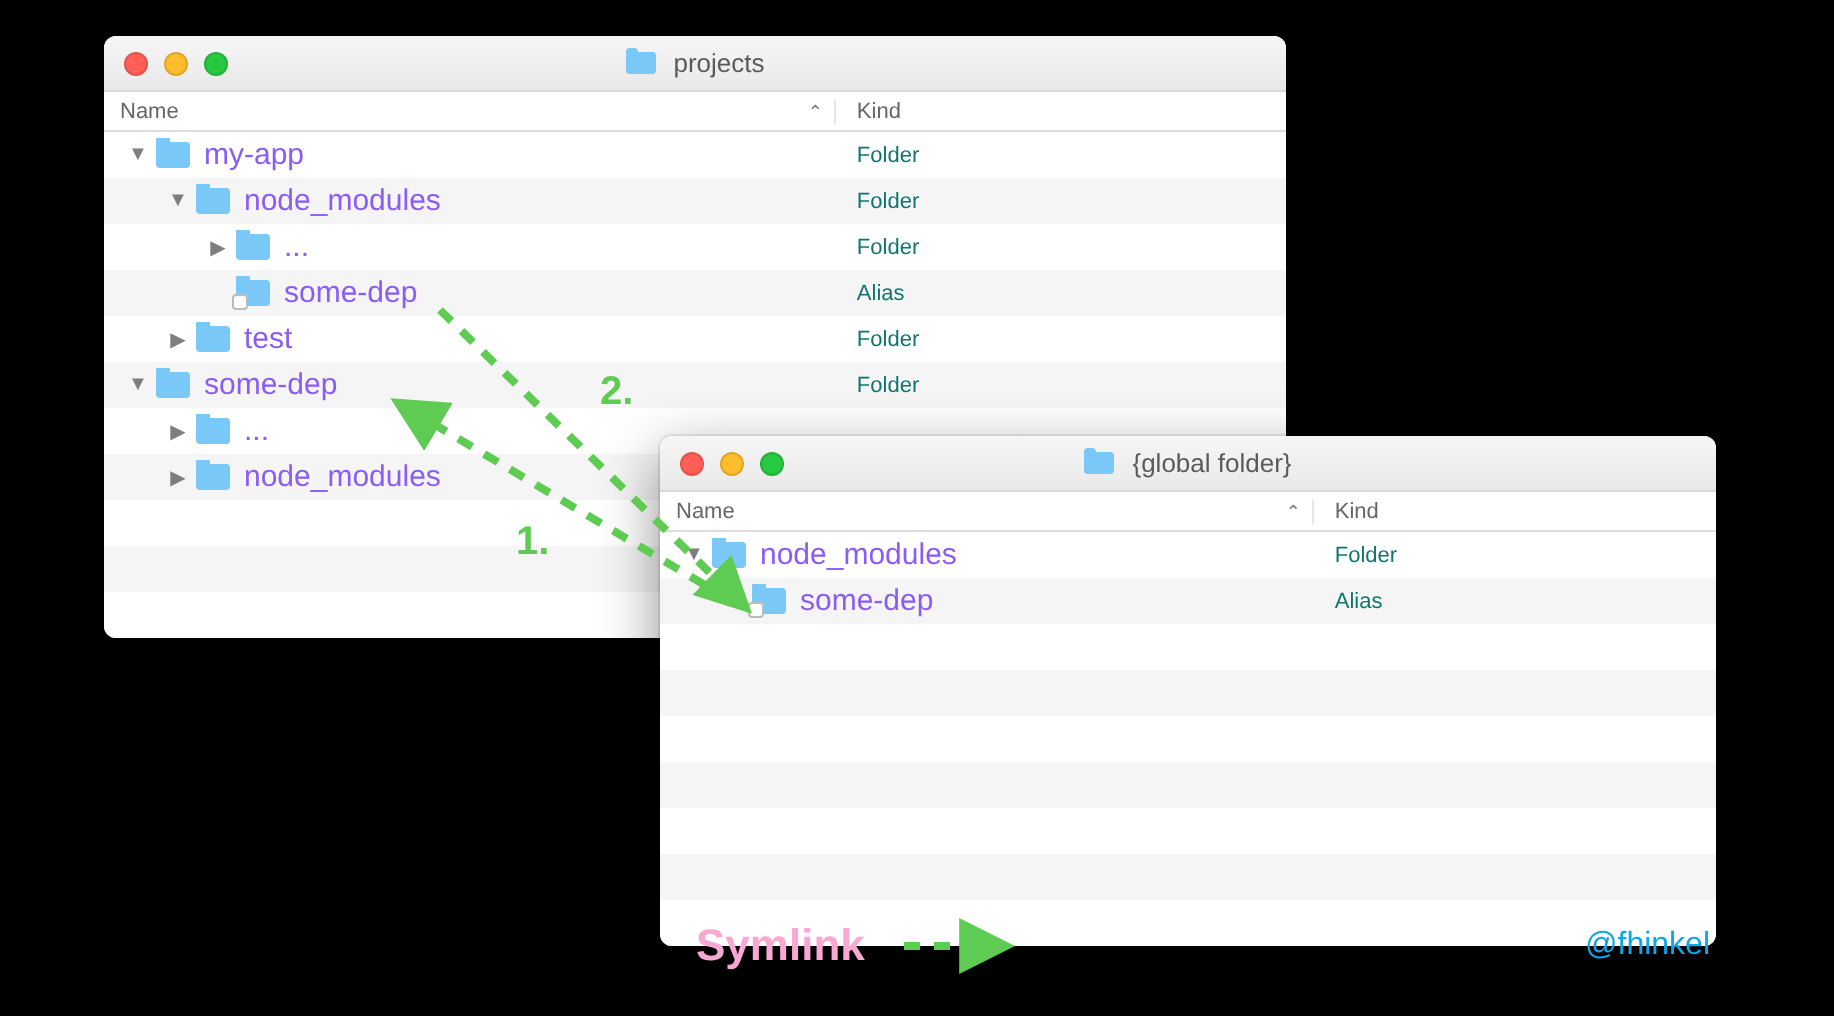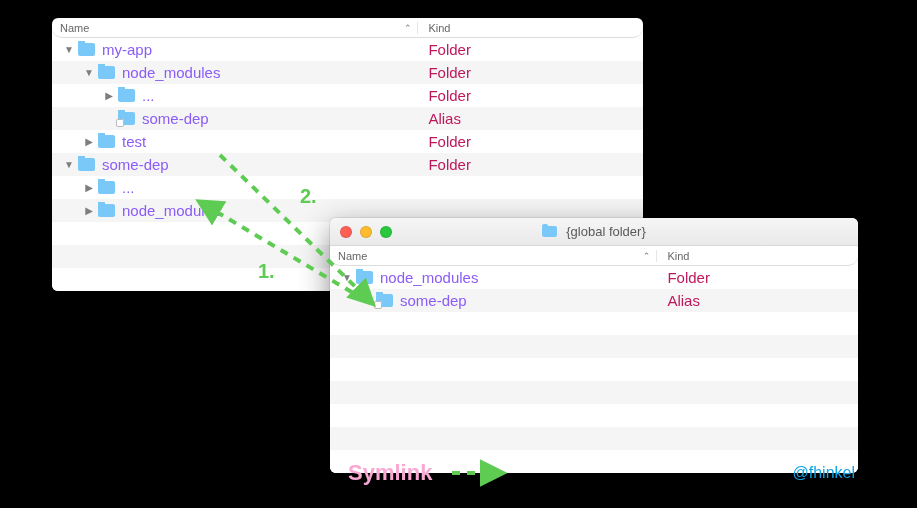--- a/index.html
+++ b/index.html
@@ -60,21 +60,20 @@
   }
 
   .headerrow {
     display: flex;
     height: 20px;
     background: #fff;
     border-bottom: 1px solid #dcdcdc;
     font-size: 11px;
     color: #666;
     align-items: center;
-    border-radius: 10px;
   }
   .col-name {
     flex: 1;
     padding-left: 8px;
     display: flex;
     align-items: center;
     justify-content: space-between;
     border-right: 1px solid #e6e6e6;
     padding-right: 6px;
   }
@@ -99,22 +98,22 @@
   .cell-name {
     flex: 1;
     display: flex;
     align-items: center;
     gap: 4px;
     overflow: hidden;
   }
   .cell-kind {
     width: 38%;
     padding-left: 10px;
-    font-size: 15px;
-    color: #be185d;
+    font-size: 11px;
+    color: #0f766e;
   }
   .indent { display:inline-block; }
 
   .disclosure {
     width: 10px;
     font-size: 10px;
     color: #7e7e7e;
     text-align: center;
     user-select: none;
   }
@@ -214,20 +213,31 @@
     position: absolute;
     left: 0; top: 0;
     width: 917px; height: 508px;
     pointer-events: none;
   }
 </style>
 </head>
 <body>
 
 <div class="window w1">
+  <div class="titlebar">
+    <div class="traffic">
+      <div class="light red"></div>
+      <div class="light yel"></div>
+      <div class="light grn"></div>
+    </div>
+    <div class="titlecenter">
+      <span class="folder-mini"></span>
+      <span>projects</span>
+    </div>
+  </div>
   <div class="headerrow">
     <div class="col-name">
       <span>Name</span>
       <span class="sort-caret">⌃</span>
     </div>
     <div class="col-kind">
       <span>Kind</span>
     </div>
   </div>
   <div class="rows" id="rows-projects">

